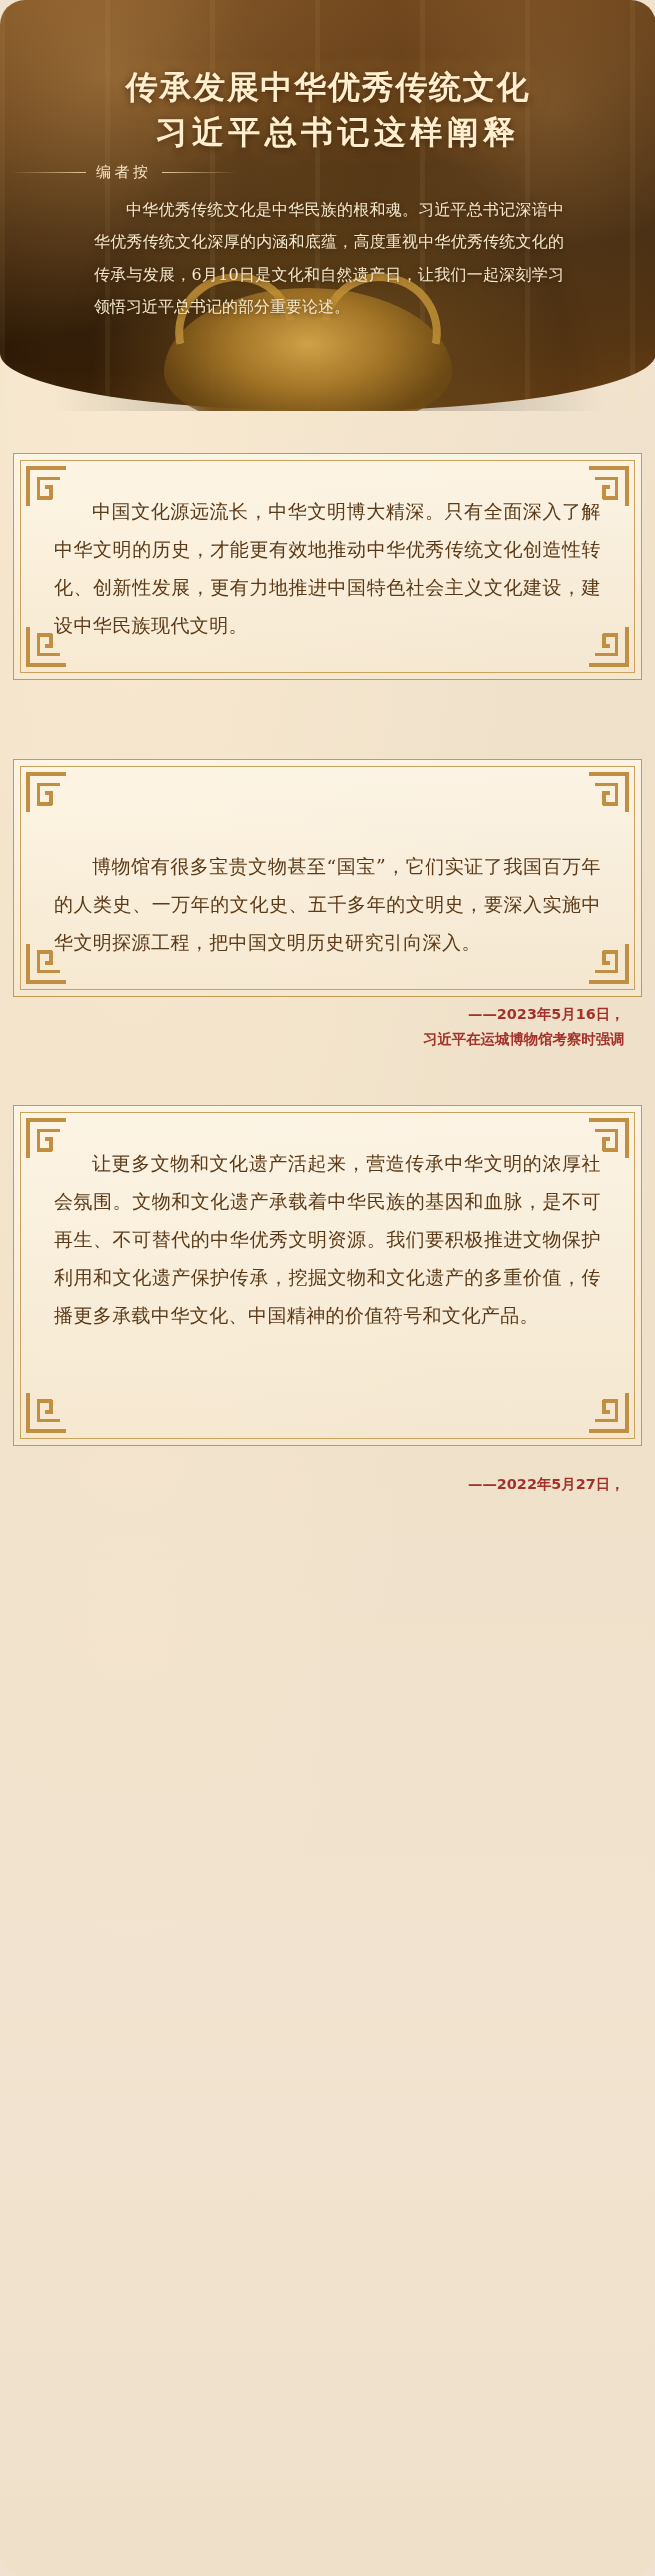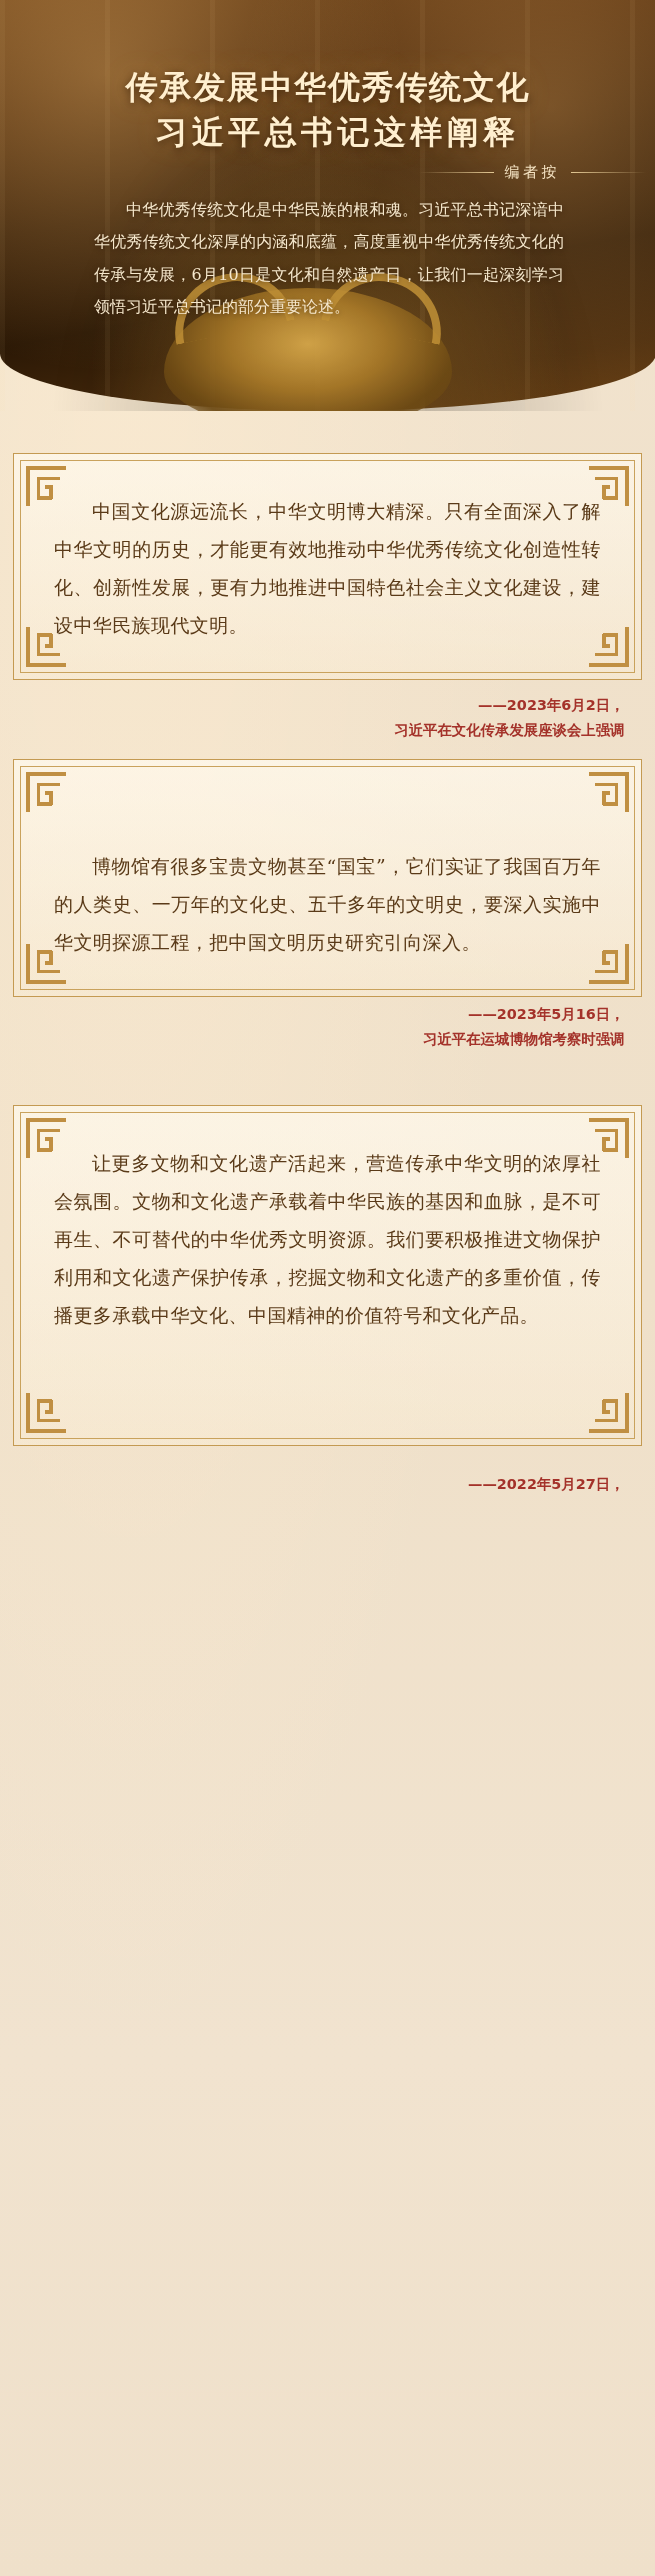--- a/index.html
+++ b/index.html
@@ -10,20 +10,21 @@
   .page {
     position: relative;
     width: 656px;
     height: 2576px;
     margin: 0 auto;
     overflow: hidden;
     font-family: "DejaVu Serif", "Liberation Serif", serif;
     background:
       radial-gradient(ellipse at 20% 12%, rgba(255,238,210,0.55) 0%, rgba(255,238,210,0) 55%),
       linear-gradient(180deg, #f3e6d2 0%, #f0e1cb 20%, #efe0c9 50%, #f1e3cf 80%, #efe0ca 100%);
+    border-radius: 25px;
   }
 
   
   .hero {
     position: relative;
     width: 656px;
     height: 411px;
     overflow: hidden;
   }
   .hero-photo {
@@ -86,21 +87,21 @@
     letter-spacing: 1.7px;
     font-size: 32px;
     text-shadow: 0 1.7px 8.7px rgba(40,18,0,.75), 0 0 23px rgba(255,190,90,.35);
   }
   .hero-title .l2 { letter-spacing: 4.4px; margin-left: 19px; }
 
   .editor-head {
     position: absolute;
     left: 0; right: 0;
     top: 163px;
-    text-align: right;
+    text-align: left;
     color: #f4e3c3;
     font-size: 15px;
     letter-spacing: 3.5px;
   }
   .editor-head .rule {
     display: inline-block;
     width: 75px;
     height: 0.9px;
     background: linear-gradient(90deg, rgba(240,214,160,0) 0%, rgba(240,214,160,.9) 100%);
     vertical-align: 4.4px;
@@ -255,24 +256,20 @@
           <i></i>
           <i></i>
           <i></i>
           <i></i>
           <i></i>
           <i></i>
           <i></i>
         </span>
       <div class="quote-text">中国文化源远流长，中华文明博大精深。只有全面深入了解中华文明的历史，才能更有效地推动中华优秀传统文化创造性转化、创新性发展，更有力地推进中国特色社会主义文化建设，建设中华民族现代文明。</div>
     </div>
-    <div class="attrib" style="top: 240px;">
-      <div>——2023年6月2日，</div>
-      <div>习近平在文化传承发展座谈会上强调</div>
-    </div>
   </div>
 
   <div class="card" style="top: 747px;">
     <div class="frame" style="min-height: 219px; padding-top: 87px;">
       <span class="vline l"></span>
       <span class="vline r"></span>
       <span class="corner tl">
           <i></i>
           <i></i>
           <i></i>

